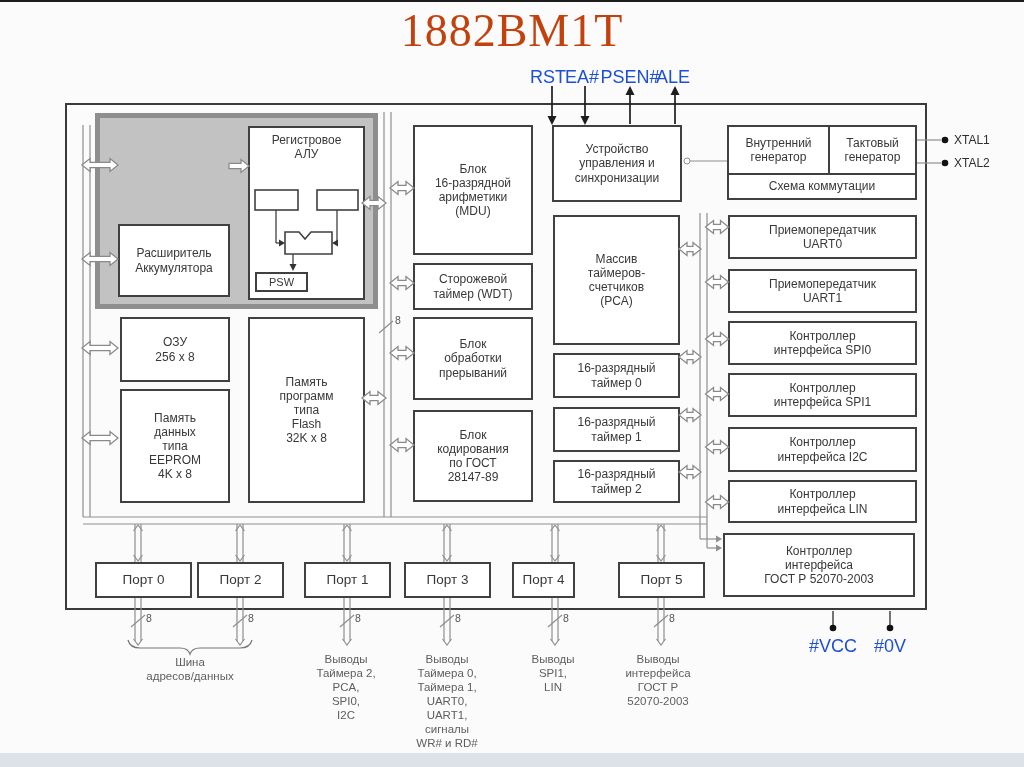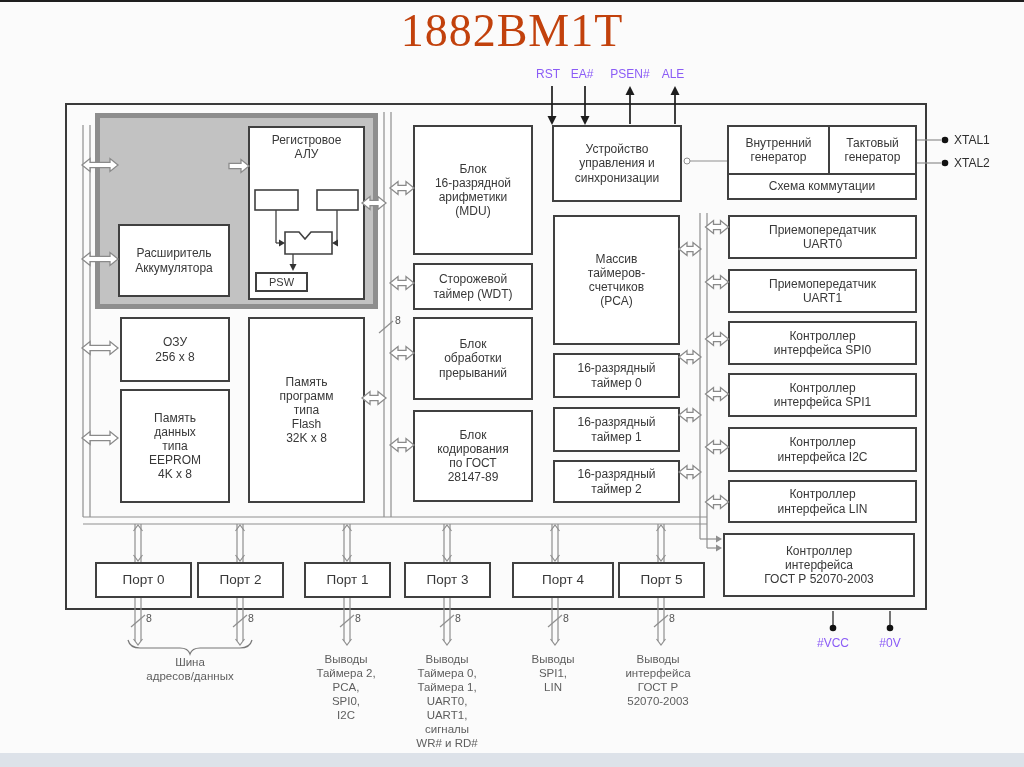--- a/index.html
+++ b/index.html
@@ -12,21 +12,21 @@
   .outer{position:absolute;left:65px;top:103px;width:862px;height:507px;
          border:2px solid #3a3a3a;box-sizing:border-box;}
   .grp{position:absolute;left:95px;top:113px;width:283px;height:196px;background:#c2c2c2;
        border:5px solid #8e8e8e;box-sizing:border-box;}
   .blk{position:absolute;box-sizing:border-box;background:#fff;border:2px solid #404040;
        display:flex;align-items:center;justify-content:center;text-align:center;
        font-size:12px;line-height:1.18;color:#383838;white-space:pre-line;}
   .blk.top{align-items:flex-start;padding-top:5px;}
   .blk.sm{font-size:11px;}
   .port{font-size:13.5px;}
-  .pin{position:absolute;transform:translateX(-50%);font-size:12px;color:#8b5cf6;}
+  .pin{position:absolute;transform:translateX(-50%);font-size:18px;color:#1d4ed8;}
   .slbl{position:absolute;font-size:12px;color:#2e2e2e;}
   .n8{position:absolute;font-size:10.5px;color:#555;}
   .bl{position:absolute;transform:translateX(-50%);text-align:center;font-size:11.5px;
       line-height:14px;color:#5e5e5e;white-space:pre-line;width:150px;}
   svg.wires{position:absolute;left:0;top:0;pointer-events:none;}
 </style>
 </head>
 <body>
 
 <div class="stage">
@@ -103,21 +103,21 @@
   <div class="blk" style="left:728px;top:480px;width:189px;height:43px">Контроллер
 интерфейса LIN</div>
   <div class="blk" style="left:723px;top:533px;width:192px;height:64px">Контроллер
 интерфейса
 ГОСТ Р 52070-2003</div>
 
   <div class="blk port" style="left:95px;top:562px;width:97px;height:36px">Порт 0</div>
   <div class="blk port" style="left:197px;top:562px;width:87px;height:36px">Порт 2</div>
   <div class="blk port" style="left:304px;top:562px;width:87px;height:36px">Порт 1</div>
   <div class="blk port" style="left:404px;top:562px;width:87px;height:36px">Порт 3</div>
-  <div class="blk port" style="left:512px;top:562px;width:102px;height:36px">Порт 4</div>
+  <div class="blk port" style="left:512px;top:562px;width:63px;height:36px">Порт 4</div>
   <div class="blk port" style="left:618px;top:562px;width:87px;height:36px">Порт 5</div>
 
   <div class="pin" style="left:548px;top:67px">RST</div>
   <div class="pin" style="left:582px;top:67px">EA#</div>
   <div class="pin" style="left:630px;top:67px">PSEN#</div>
   <div class="pin" style="left:673px;top:67px">ALE</div>
 
   <div class="slbl" style="left:954px;top:133px">XTAL1</div>
   <div class="slbl" style="left:954px;top:156px">XTAL2</div>
   <div class="pin" style="left:833px;top:636px">#VCC</div>

